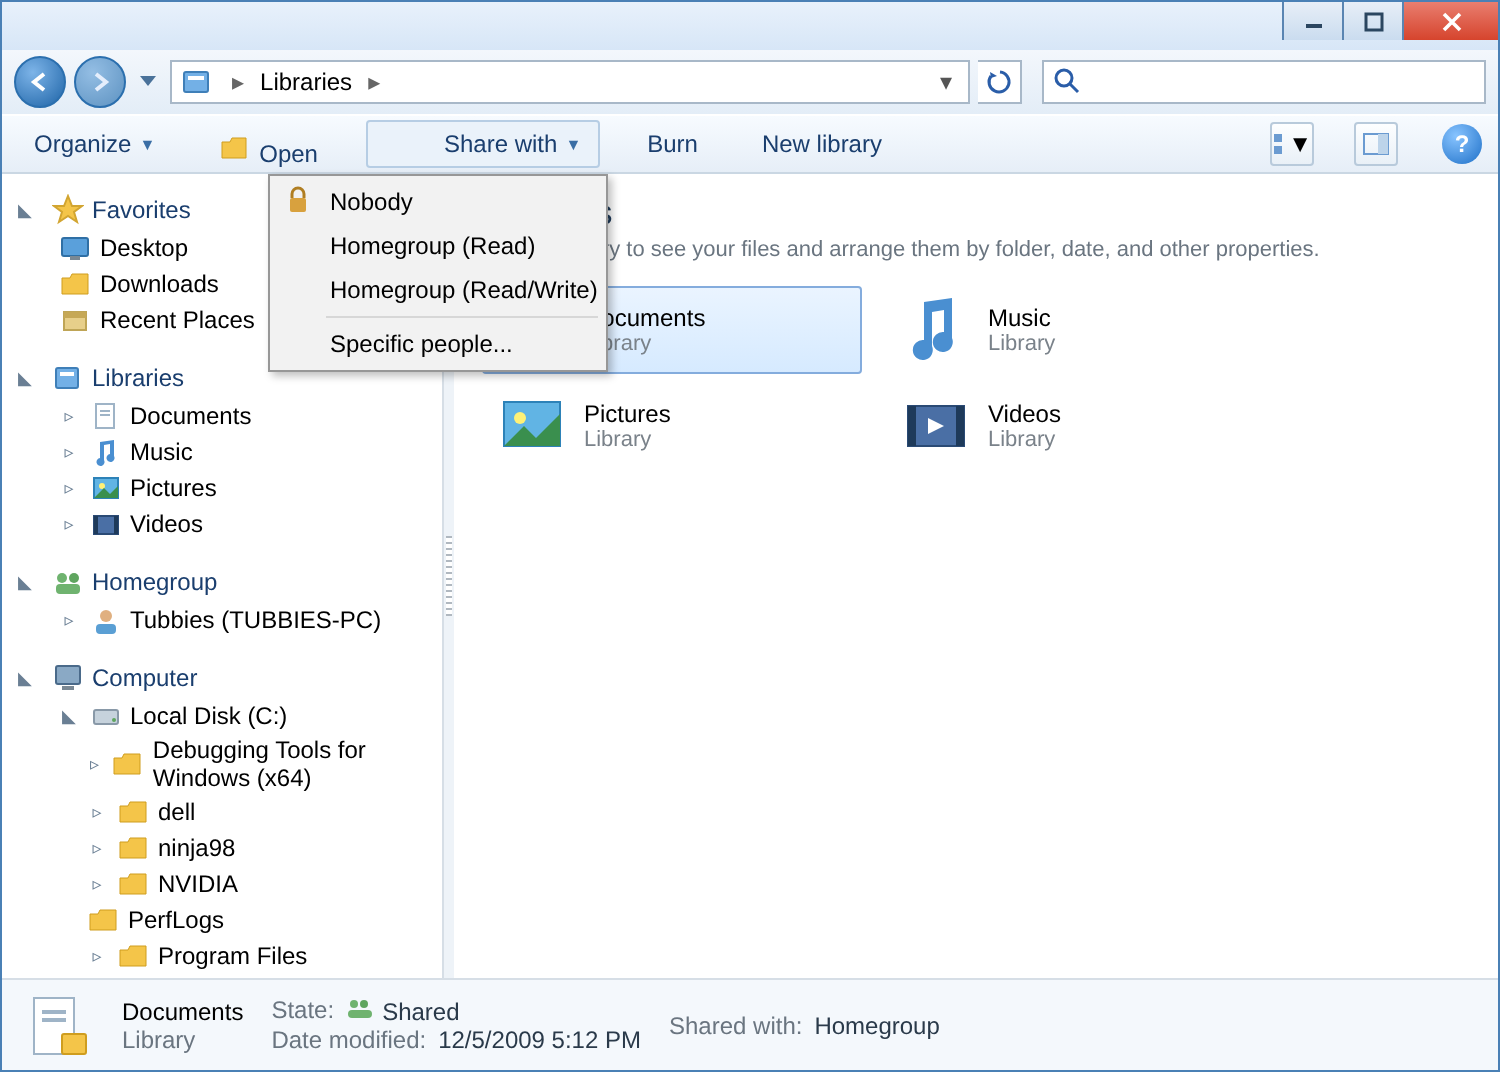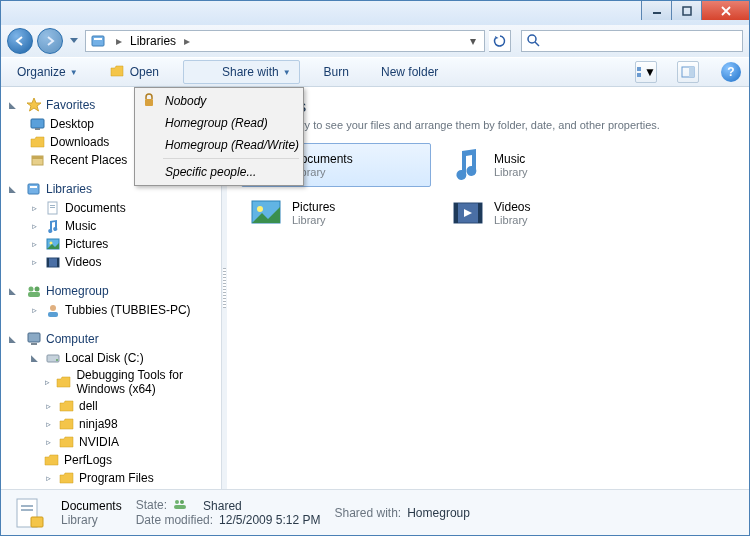--- a/index.html
+++ b/index.html
@@ -24,30 +24,30 @@
 .bc-sep { color:#666; padding:0 4px; }
 .bc-end-drop { margin-left:auto; color:#555; padding:0 4px; }
 .refresh { width:22px; height:22px; border:1px solid #a8b8c8; border-left:none; background:#fff; display:flex; align-items:center; justify-content:center; }
 .searchbox { flex:1; height:22px; border:1px solid #a8b8c8; background:#fff; margin-left:6px; display:flex; align-items:center; padding:0 4px; }
 .searchbox input { flex:1; border:none; outline:none; font-style:italic; color:#888; }
 .searchbox .mag { width:18px; color:#2a5da8; }
 
 
 .toolbar { height:30px; background:linear-gradient(#f7fbff,#e6eef7); border-top:1px solid #fff; border-bottom:1px solid #cad7e3; display:flex; align-items:center; padding:0 8px; gap:16px; position:relative; }
 .tbtn { height:24px; padding:0 8px; display:flex; align-items:center; gap:4px; color:#1a3e6e; border-radius:2px; }
-.tbtn.open { color:#1a3e6e; }
+.tbtn.open { color:#1a3e6e;align-items:flex-end; }
 .tbtn.sharewith { background:#eaf2fa; border:1px solid #b6cde4;padding-left:38px; }
 .tbtn .caret { color:#3a6ea5; font-size:8px; }
 .spacer { flex:1; }
 .view-btn { width:22px; height:22px; border:1px solid #b8cadb; border-radius:2px; display:flex; align-items:center; justify-content:center; margin-left:4px; background:linear-gradient(#fdfeff,#e9f0f7); }
 .help-btn { width:20px; height:20px; border-radius:50%; background:radial-gradient(circle at 35% 30%,#88c4ff,#1e70c8); color:#fff; font-weight:bold; display:flex; align-items:center; justify-content:center; margin-left:6px; }
 
 
 .dropdown { position:absolute; top:29px; left:133px; width:170px; background:#f2f2f2; border:1px solid #979797; box-shadow:2px 2px 4px rgba(0,0,0,0.25); padding:2px; z-index:50; }
-.dd-item { height:22px; display:flex; align-items:center; padding-left:28px; position:relative; color:#000;font-style:italic; }
+.dd-item { height:22px; display:flex; align-items:center; padding-left:28px; position:relative; color:#000; }
 .dd-sep { height:1px; background:#d7d7d7; margin:2px 2px 2px 26px; }
 .dd-icon { position:absolute; left:5px; top:3px; width:16px; height:16px; }
 
 
 .body { flex:1; display:flex; min-height:0; }
 .sidebar { width:221px; border-right:1px solid #d6dee6; overflow:auto; padding:4px 0 4px 0; background:#fff; }
 .splitter { width:5px; background:#eef3f8; display:flex; align-items:center; justify-content:center; cursor:ew-resize; }
 .grip { width:3px; height:40px; background:repeating-linear-gradient(#b0b8c0 0 1px,#fff 1px 3px); }
 .content { flex:1; background:#fff; padding:0; overflow:auto; position:relative; }
 
@@ -72,21 +72,21 @@
 .libtxt .type { color:#7a828a; font-size:11px; }
 
 
 .details { height:46px; border-top:1px solid #d6dee6; background:#f4f8fc; display:flex; align-items:center; padding:4px 10px; gap:14px; }
 .det-ico { width:36px; height:36px; }
 .det-col { display:flex; flex-direction:column; font-size:11px; }
 .det-col .k { color:#6a7580; }
 .det-col .v { color:#2a3a4a; }
 .det-pair { display:flex; gap:6px; font-size:11px; }
 .det-pair .k { color:#6a7580; }
-.det-pair .v { color:#2a3a4a; display:flex; align-items:center; gap:16px; }
+.det-pair .v { color:#2a3a4a; display:flex; align-items:center; gap:4px; }
 
 
 .svg-folder { fill:#f4c549; stroke:#cf9d1e; stroke-width:0.5; }
 .svg-star { fill:#f4c549; stroke:#d2a531; }
 .svg-lib { fill:#73b0e6; stroke:#3f7fb8; }
 .svg-people { fill:#6fb36f; }
 .svg-computer { fill:#8aa9c5; }
 .svg-disk { fill:#c6d2dc; stroke:#8999a8; }
 
 ::-webkit-scrollbar { width:16px; }
@@ -170,21 +170,21 @@
       <span>Open</span>
     </div>
     <div class="tbtn sharewith">
         <span>Share with</span>
         <span class="caret">▼</span>
       </div>
     <div class="tbtn">
         <span>Burn</span>
       </div>
     <div class="tbtn">
-        <span>New folder</span>
+        <span>New library</span>
       </div>
     <div class="spacer"></div>
     <div class="view-btn">
         <svg width="14" height="12">
           <rect x="1" y="1" width="4" height="4" fill="#6b9bd1"></rect>
           <rect x="7" y="1" width="6" height="1.5" fill="#8aa"></rect>
           <rect x="1" y="7" width="4" height="4" fill="#6b9bd1"></rect>
           <rect x="7" y="7" width="6" height="1.5" fill="#8aa"></rect>
         </svg>
         <span class="caret" style="margin-left:2px">▼</span>

